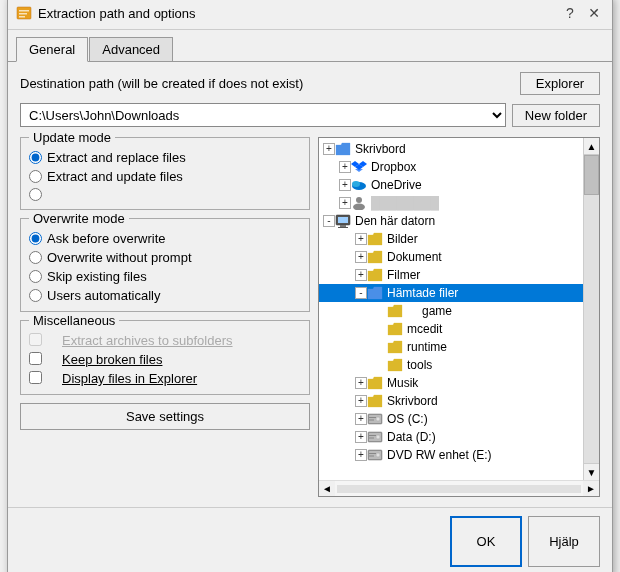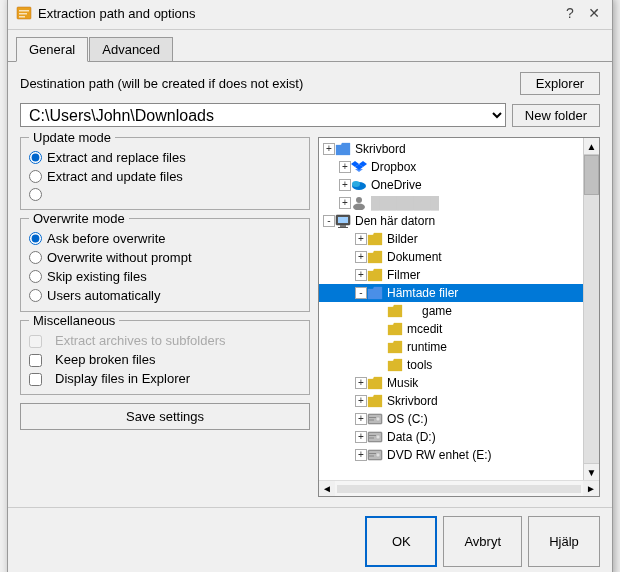--- a/index.html
+++ b/index.html
@@ -102,21 +102,21 @@
       display: flex;
       align-items: center;
       margin-bottom: 10px;
       gap: 6px;
     }
     .dest-path-select {
       flex: 1;
       height: 24px;
       border: 1px solid #888;
       background: white;
-      font-size: 16px;
+      font-size: 13px;
       padding: 0 4px;
       cursor: pointer;
     }
     .main-content {
       display: flex;
       gap: 8px;
     }
     .left-panel {
       width: 290px;
       flex-shrink: 0;
@@ -161,23 +161,24 @@
       align-items: center;
       gap: 5px;
       cursor: pointer;
     }
     .radio-item input[type="radio"] {
       cursor: pointer;
       accent-color: #0066cc;
     }
     .checkbox-item {
       display: flex;
-      align-items: flex-end;
-      gap: 13px;
-      cursor: pointer;
+      align-items: flex-start;
+      gap: 20px;
+      cursor: pointer;
+      text-decoration: underline;
     }
     .checkbox-item input[type="checkbox"] {
       cursor: pointer;
     }
     .checkbox-item.disabled {
       color: #aaa;
     }
     .checkbox-item.disabled input {
       cursor: default;
     }
@@ -650,16 +651,15 @@
           <button class="scroll-arrow">◄</button>
           <div class="scroll-track"></div>
           <button class="scroll-arrow">►</button>
         </div>
       </div>
     </div>
   </div>
 
   <div class="dialog-footer">
     <button class="footer-btn primary">OK</button>
-    <button class="footer-btn">Avbryt</button>
     <button class="footer-btn">Hjälp</button>
   </div>
 </div>
 
 </body></html>

